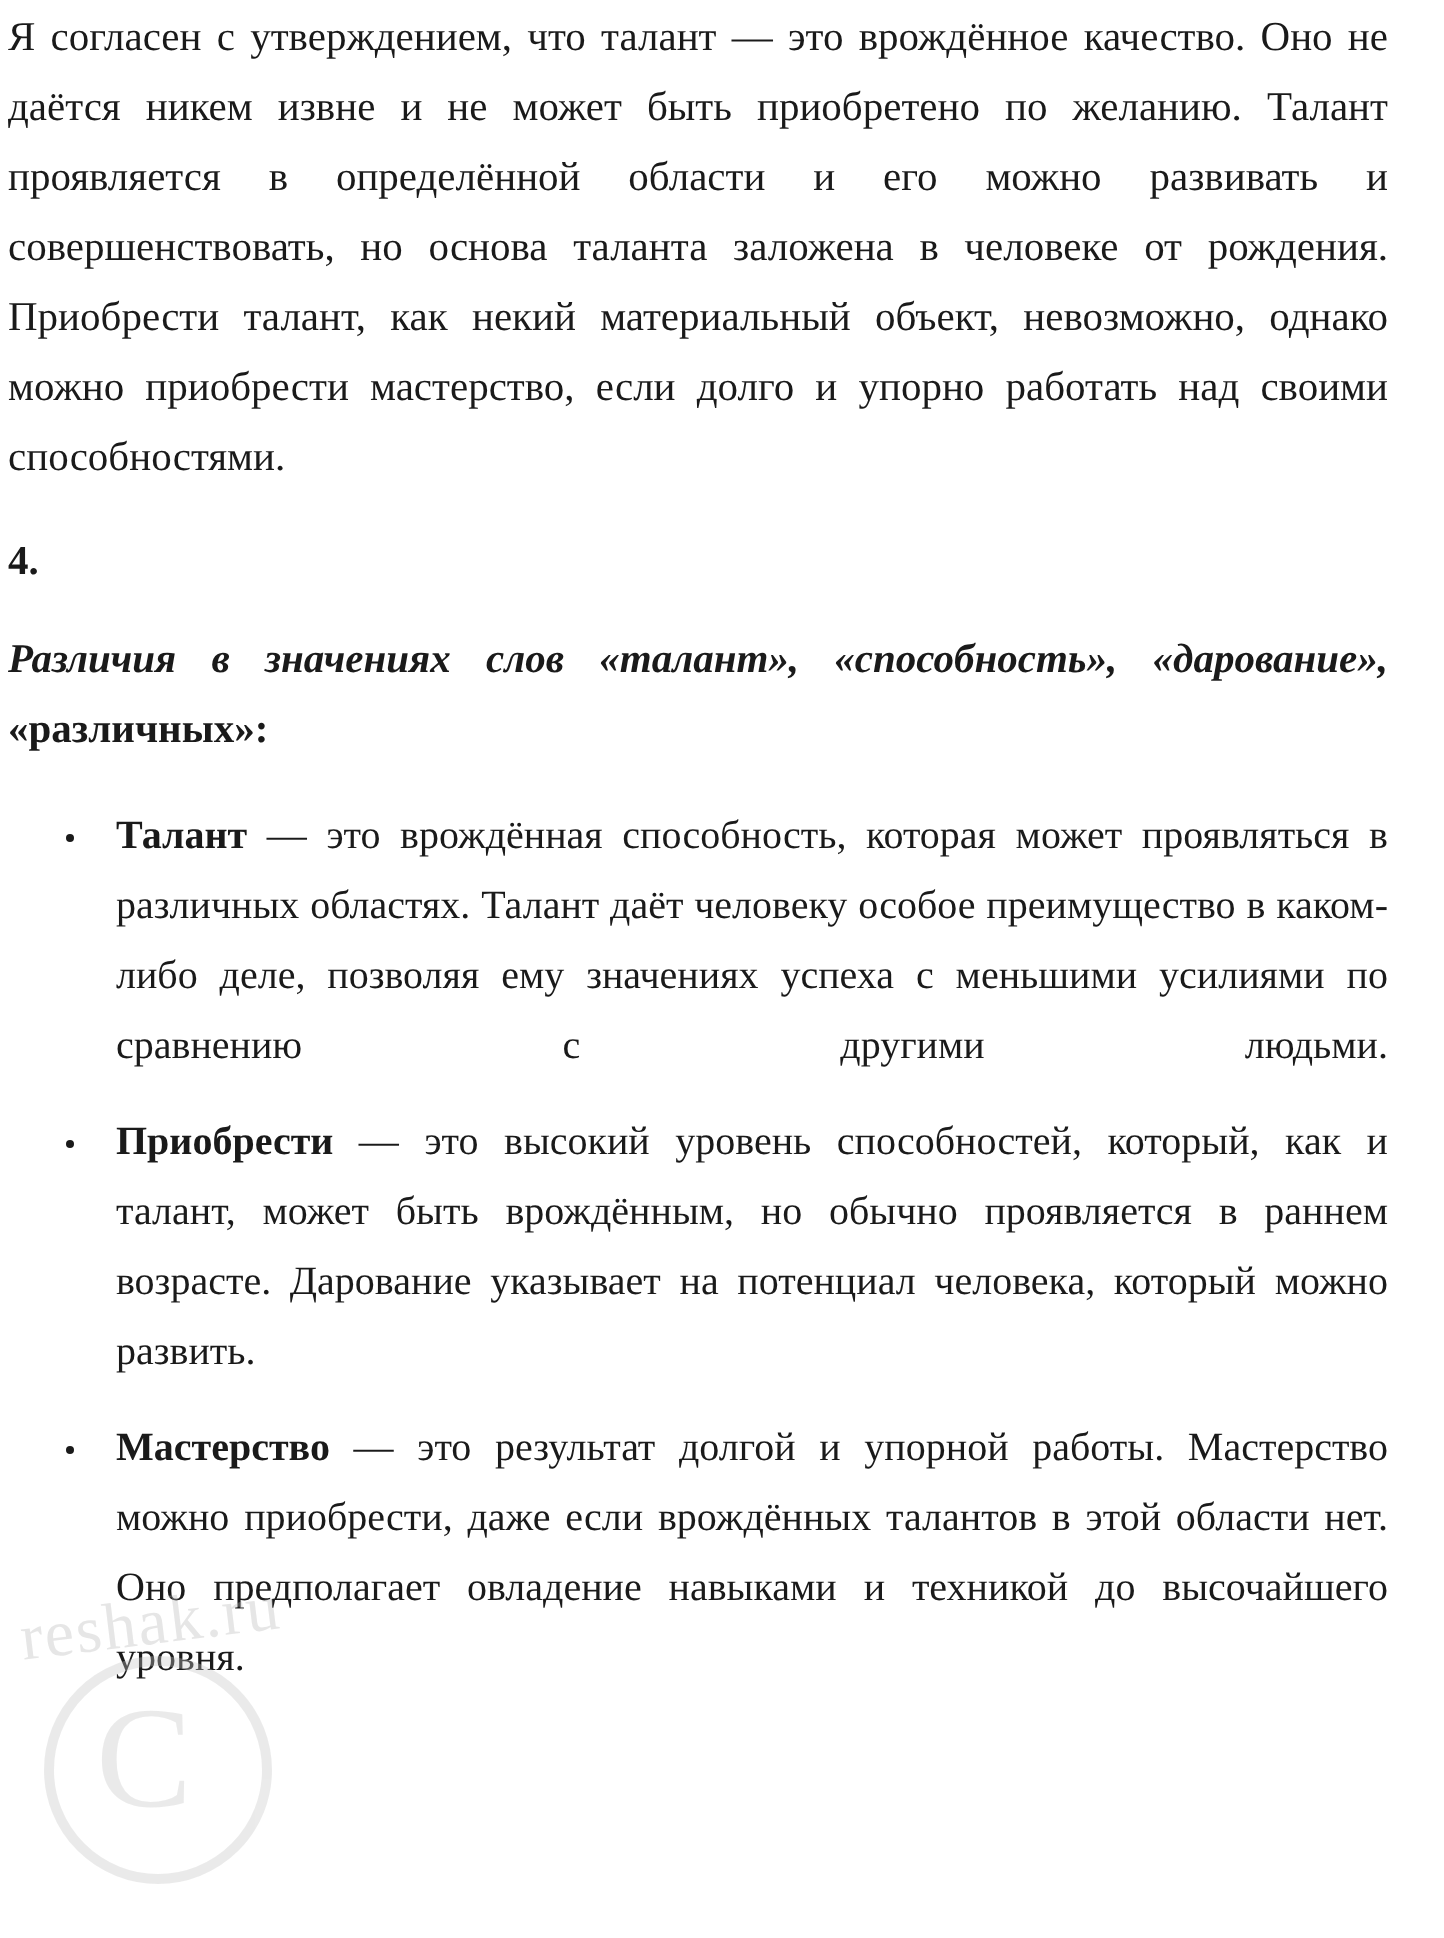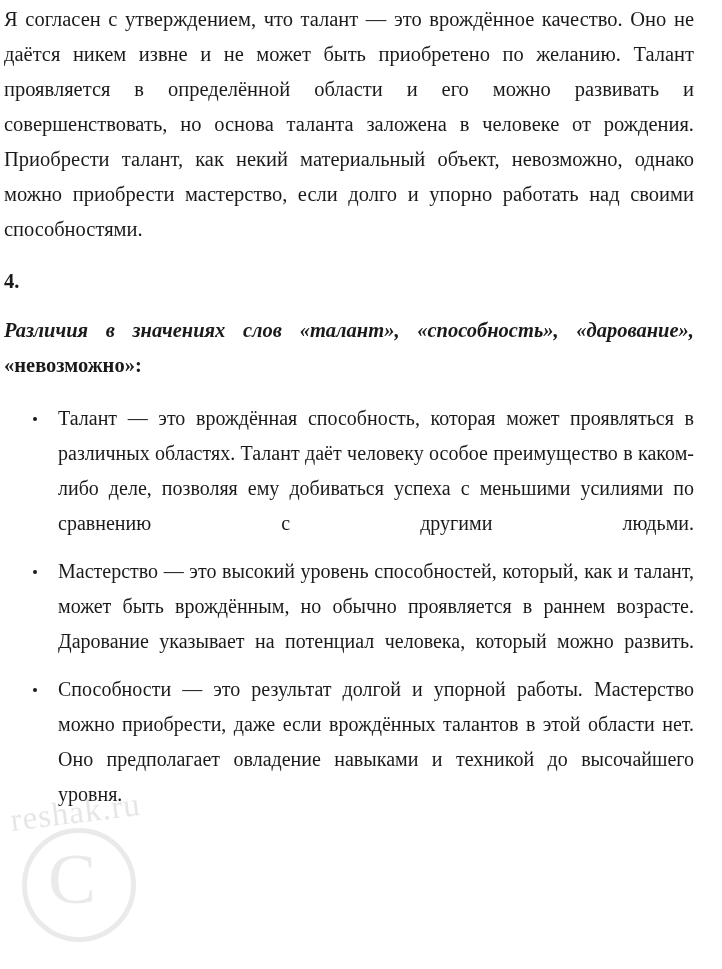--- a/index.html
+++ b/index.html
@@ -80,21 +80,21 @@
     content: "";
     position: absolute;
     left: 29px;
     top: 16px;
     width: 4px;
     height: 4px;
     background: #1a1a1a;
     border-radius: 50%;
   }
   .term {
-    font-weight: normal;
+    font-weight: bold;
   }
   .watermark {
     position: absolute;
     left: 8px;
     top: 786px;
     width: 190px;
     height: 170px;
     pointer-events: none;
     opacity: 0.35;
     z-index: 5;
@@ -132,31 +132,31 @@
 <body>
 
 <div class="page">
 
   <p class="para intro last-natural">Я согласен с утверждением, что талант — это врождённое качество. Оно не даётся никем извне и не может быть приобретено по желанию. Талант проявляется в определённой области и его можно развивать и совершенствовать, но основа таланта заложена в человеке от рождения. Приобрести талант, как некий материальный объект, невозможно, однако можно приобрести мастерство, если долго и упорно работать над своими способностями.</p>
 
   <p class="numbering">4.</p>
 
   <p class="heading">Различия в значениях слов «талант», «способность», «дарование»,</p>
 
-  <p class="heading-line2">«невозможно»:</p>
+  <p class="heading-line2">«различных»:</p>
 
   <ul class="bullets">
     <li>
-      <span class="term">Талант</span><span> — это врождённая способность, которая может проявляться в различных областях. Талант даёт человеку особое преимущество в каком-либо деле, позволяя ему добиваться успеха с меньшими усилиями по сравнению с другими людьми.</span>
+      <span class="term">Талант</span><span> — это врождённая способность, которая может проявляться в различных областях. Талант даёт человеку особое преимущество в каком-либо деле, позволяя ему значениях успеха с меньшими усилиями по сравнению с другими людьми.</span>
     </li>
     <li>
-      <span class="term">Мастерство</span><span> — это высокий уровень способностей, который, как и талант, может быть врождённым, но обычно проявляется в раннем возрасте. Дарование указывает на потенциал человека, который можно развить.</span>
+      <span class="term">Приобрести</span><span> — это высокий уровень способностей, который, как и талант, может быть врождённым, но обычно проявляется в раннем возрасте. Дарование указывает на потенциал человека, который можно развить.</span>
     </li>
     <li class="ragged">
-      <span class="term">Способности</span><span> — это результат долгой и упорной работы. Мастерство можно приобрести, даже если врождённых талантов в этой области нет. Оно предполагает овладение навыками и техникой до высочайшего уровня.</span>
+      <span class="term">Мастерство</span><span> — это результат долгой и упорной работы. Мастерство можно приобрести, даже если врождённых талантов в этой области нет. Оно предполагает овладение навыками и техникой до высочайшего уровня.</span>
     </li>
   </ul>
 
   <div class="watermark">
     <div class="wm-text">reshak.ru</div>
     <div class="wm-circle"></div>
     <div class="wm-letter">C</div>
   </div>
 
 </div>

